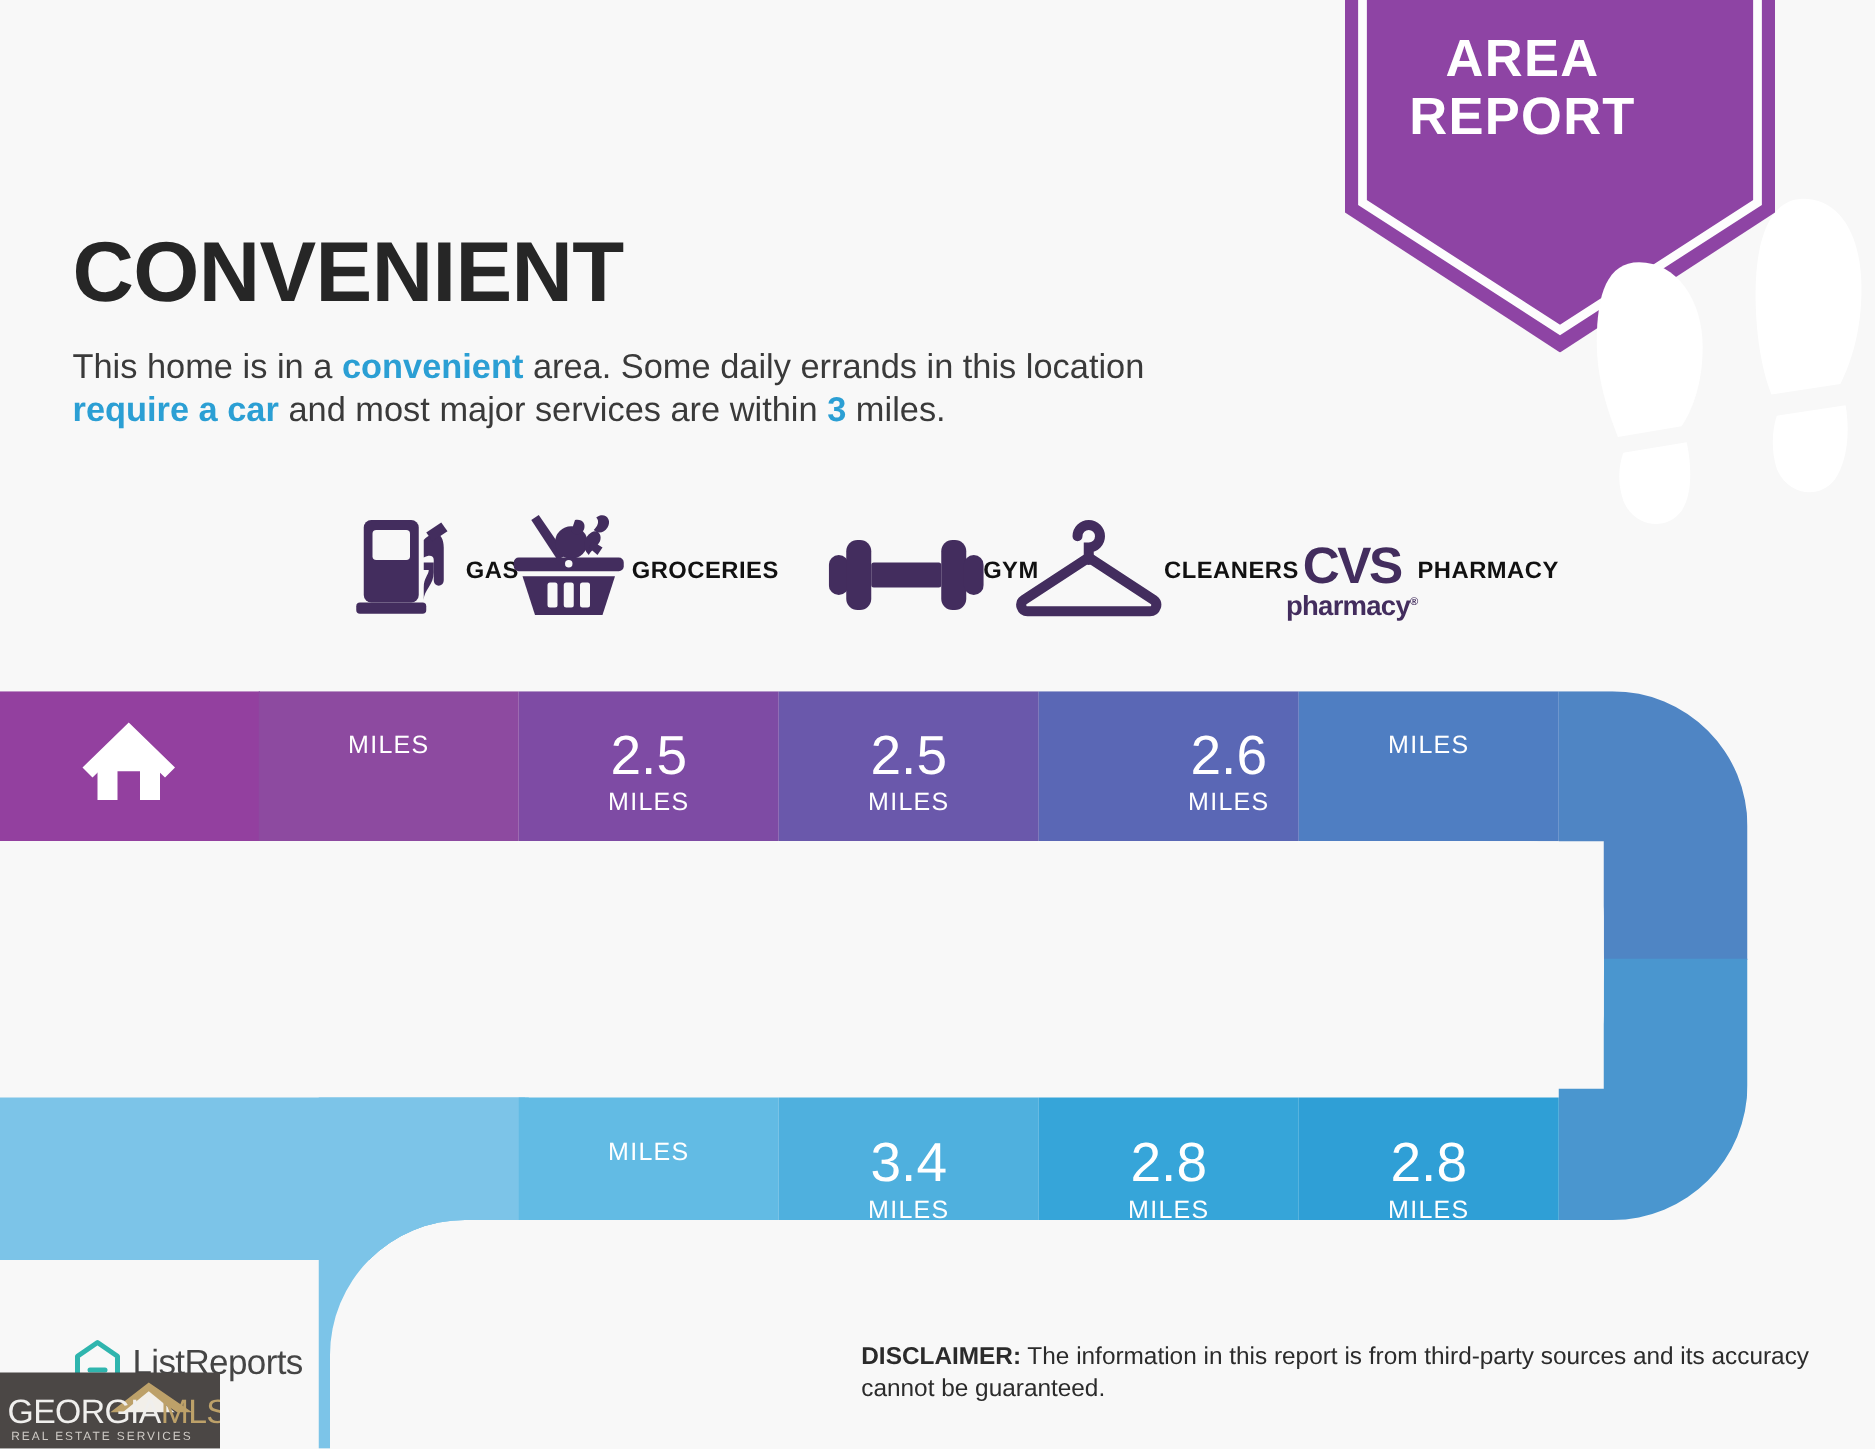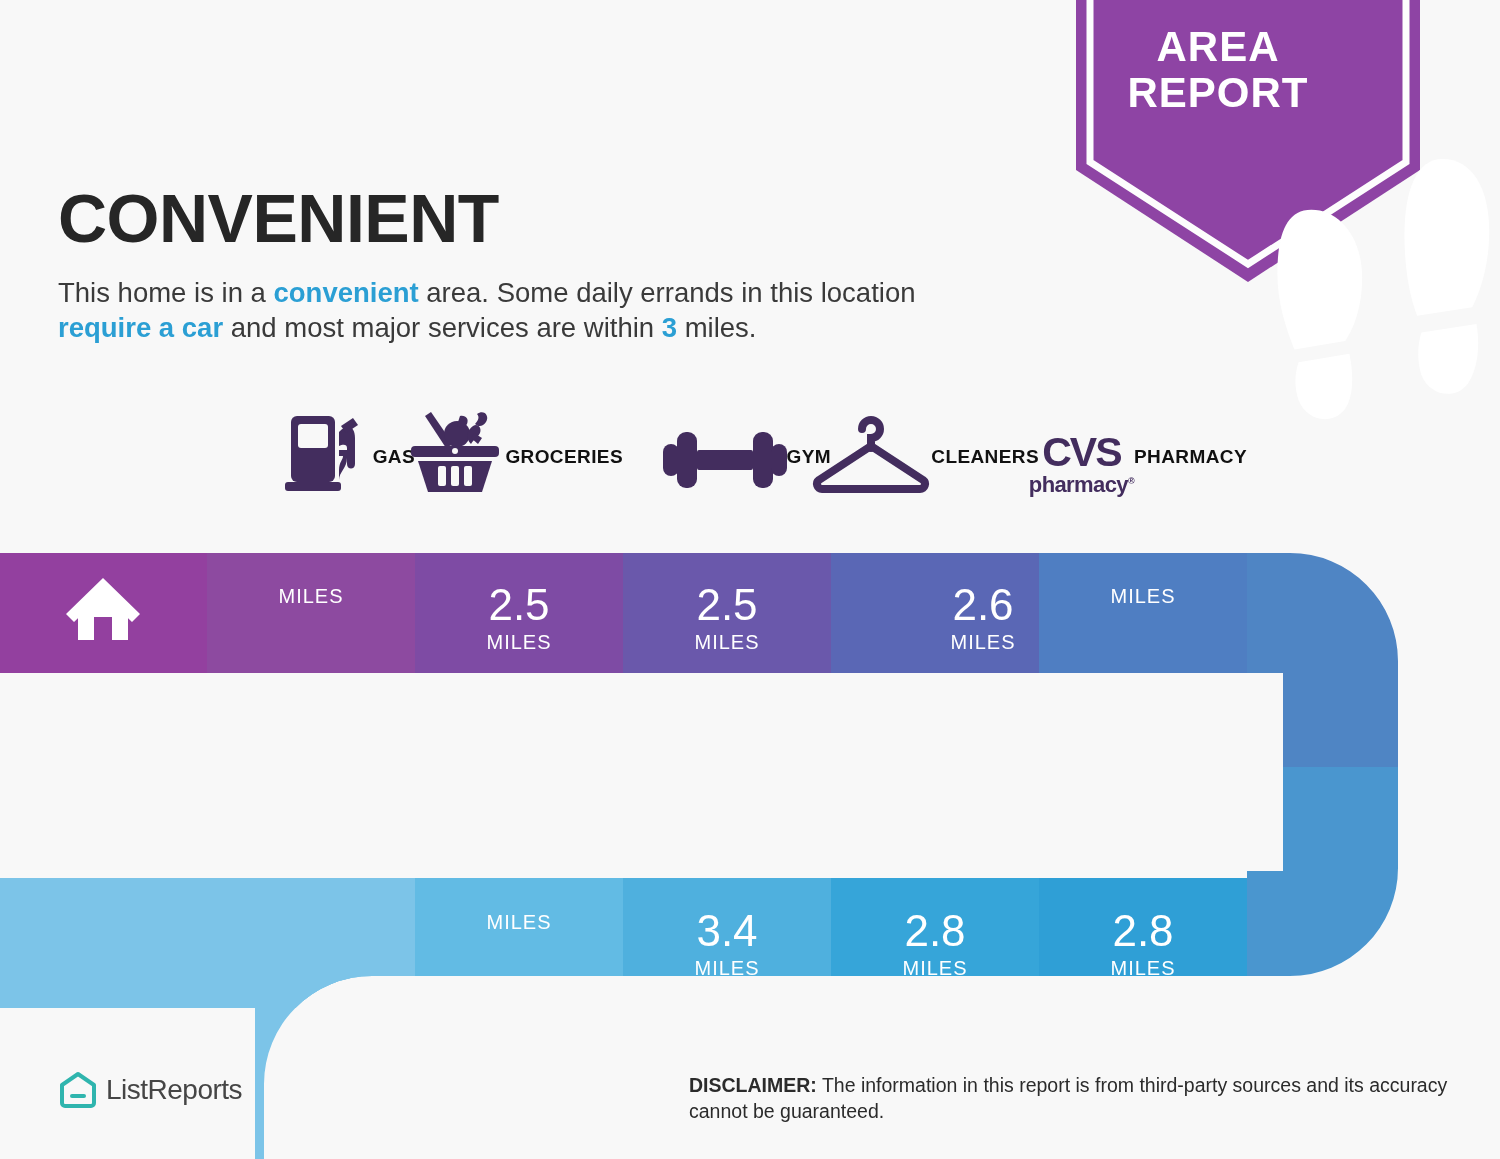--- a/index.html
+++ b/index.html
@@ -359,18 +359,26 @@
   </svg>
 
   <div class="lr-logo">
     <svg width="40" height="40" viewBox="0 0 40 40">
       <path d="M20 4 L36 15 V33 a3 3 0 0 1 -3 3 H7 a3 3 0 0 1 -3 -3 V15 Z" fill="none" stroke="#2fb5ae" stroke-width="4" stroke-linejoin="round"></path>
       <path d="M14 26 h12" stroke="#2fb5ae" stroke-width="4" stroke-linecap="round"></path>
     </svg>
     <span class="lr-text">ListReports</span>
   </div>
 
+  <div class="gmls">
+    <svg class="gmls-roof" viewBox="0 0 70 26">
+      <path d="M2 26 L33 2 L68 26 L56 26 L33 11 L14 26 Z" fill="#bda169"></path>
+      <path d="M12 26 L33 9 L54 26 Z" fill="#f2efe9"></path>
+    </svg>
+    <div class="gmls-main"><span class="gmls-g">GEORGIA</span><span class="gmls-m">MLS</span></div>
+    <div class="gmls-sub">REAL ESTATE SERVICES</div>
+  </div>
 
   <div class="disclaimer">
     <b>DISCLAIMER:</b><span> The information in this report is from third-party sources and its accuracy cannot be guaranteed.</span>
   </div>
 
 </div>
 
 </body></html>

